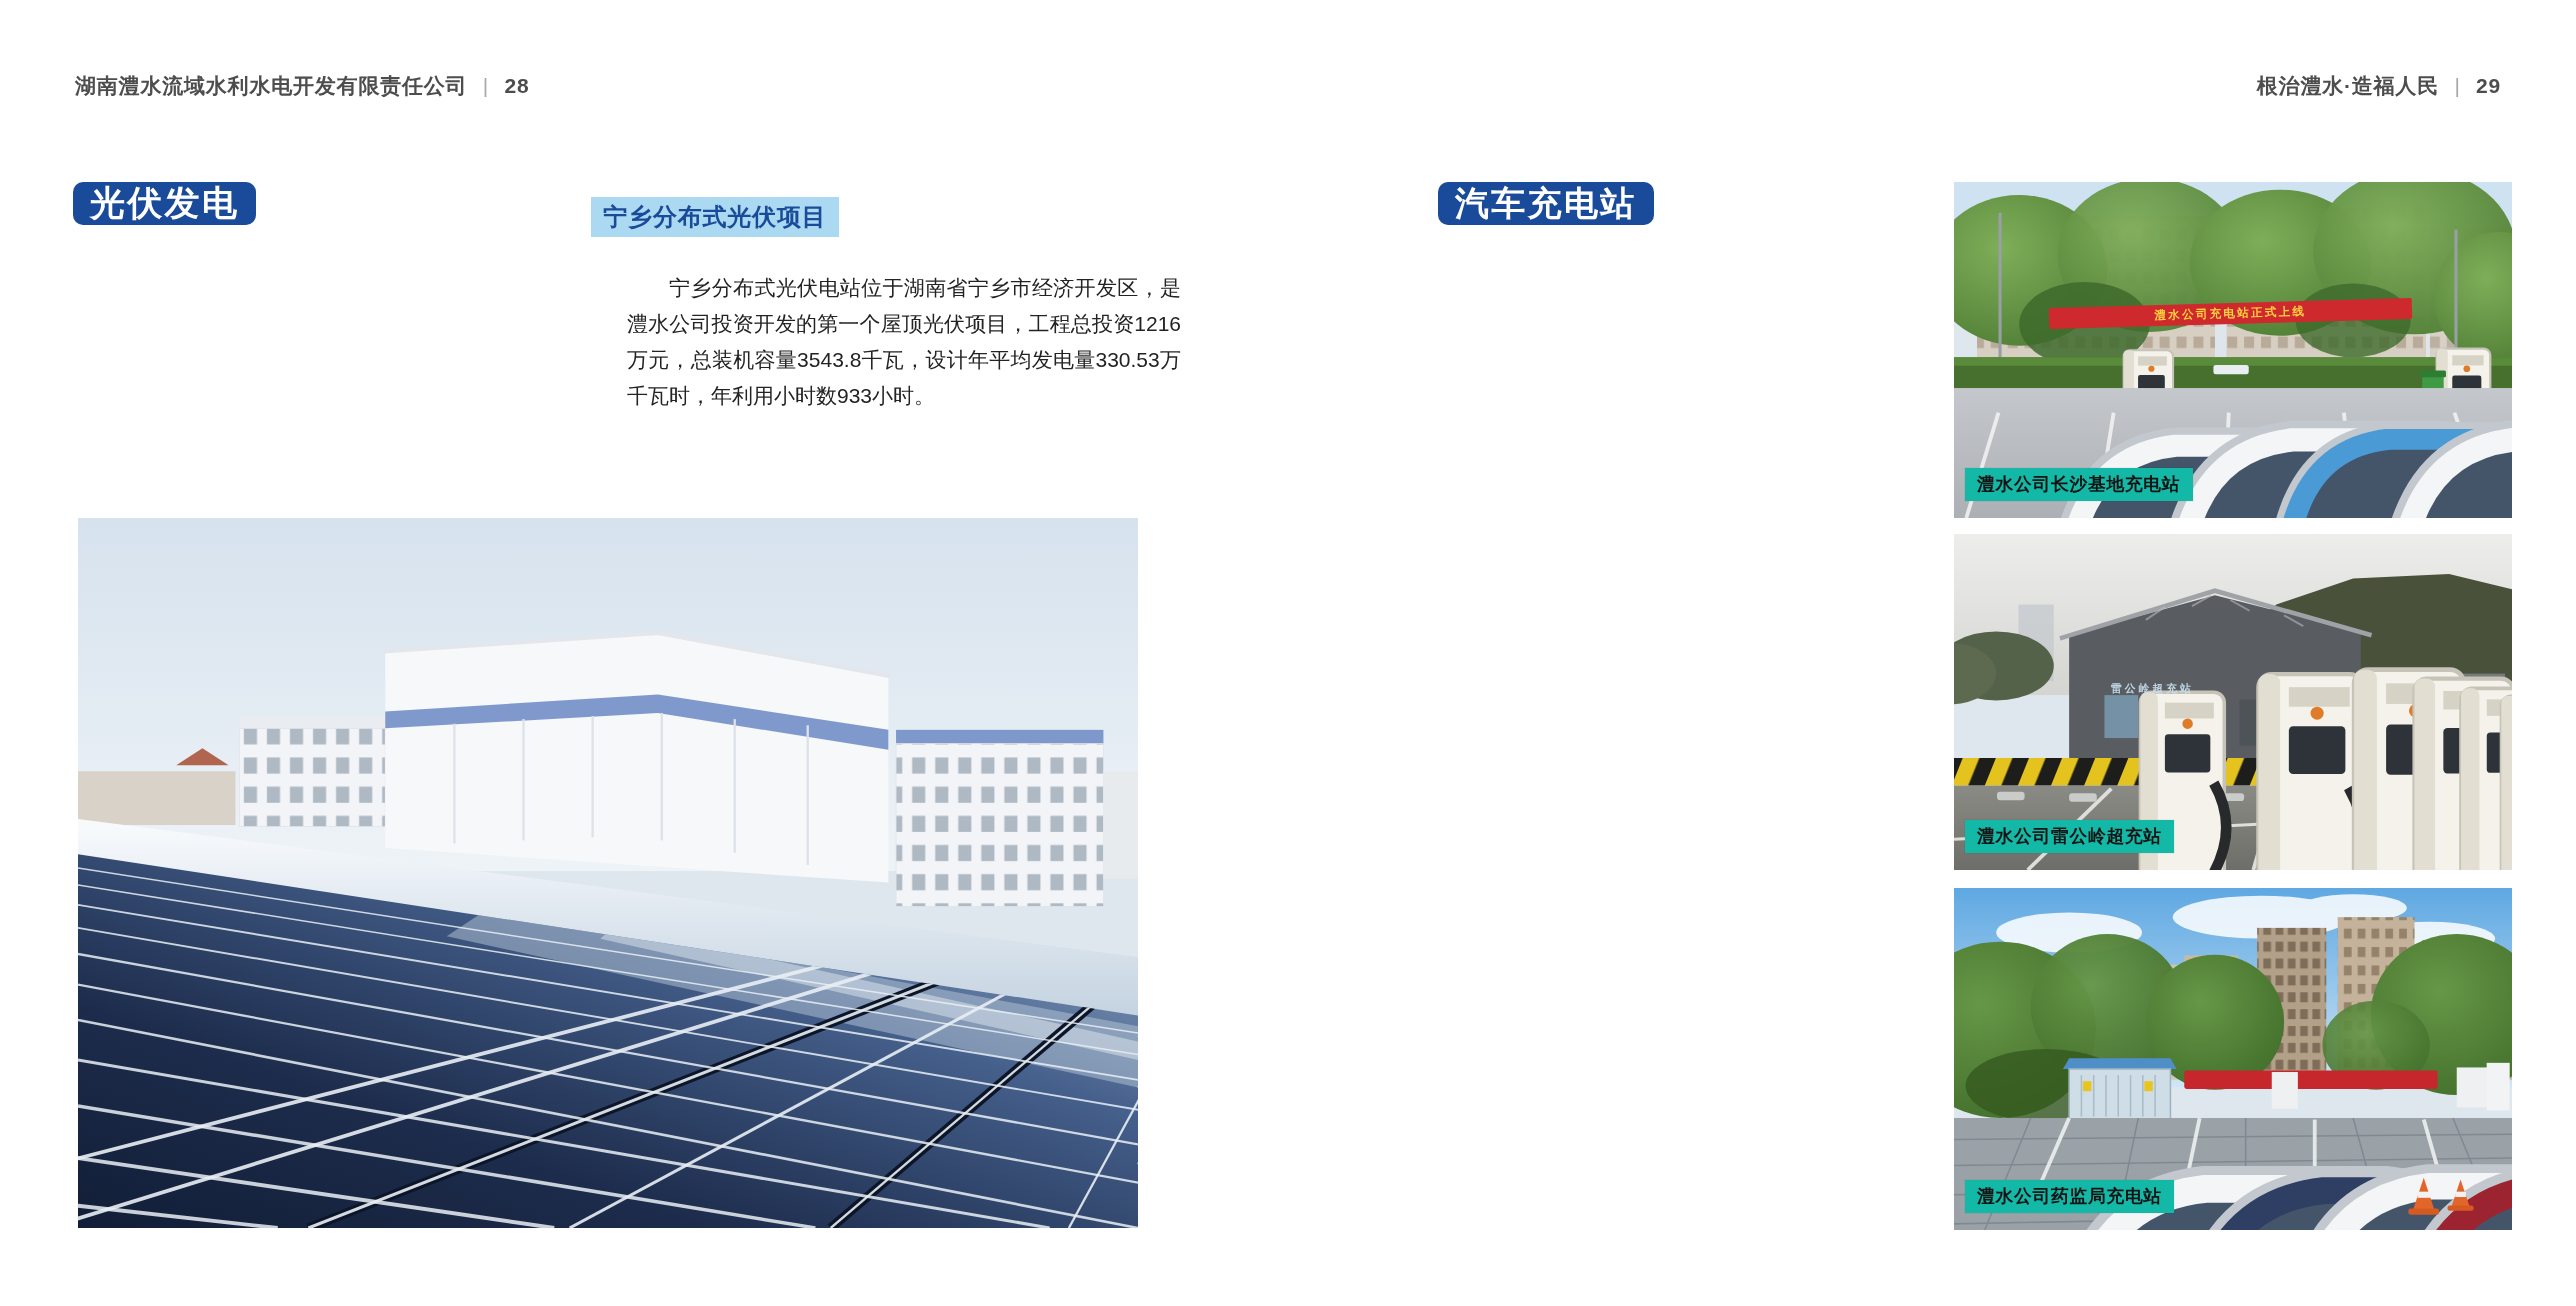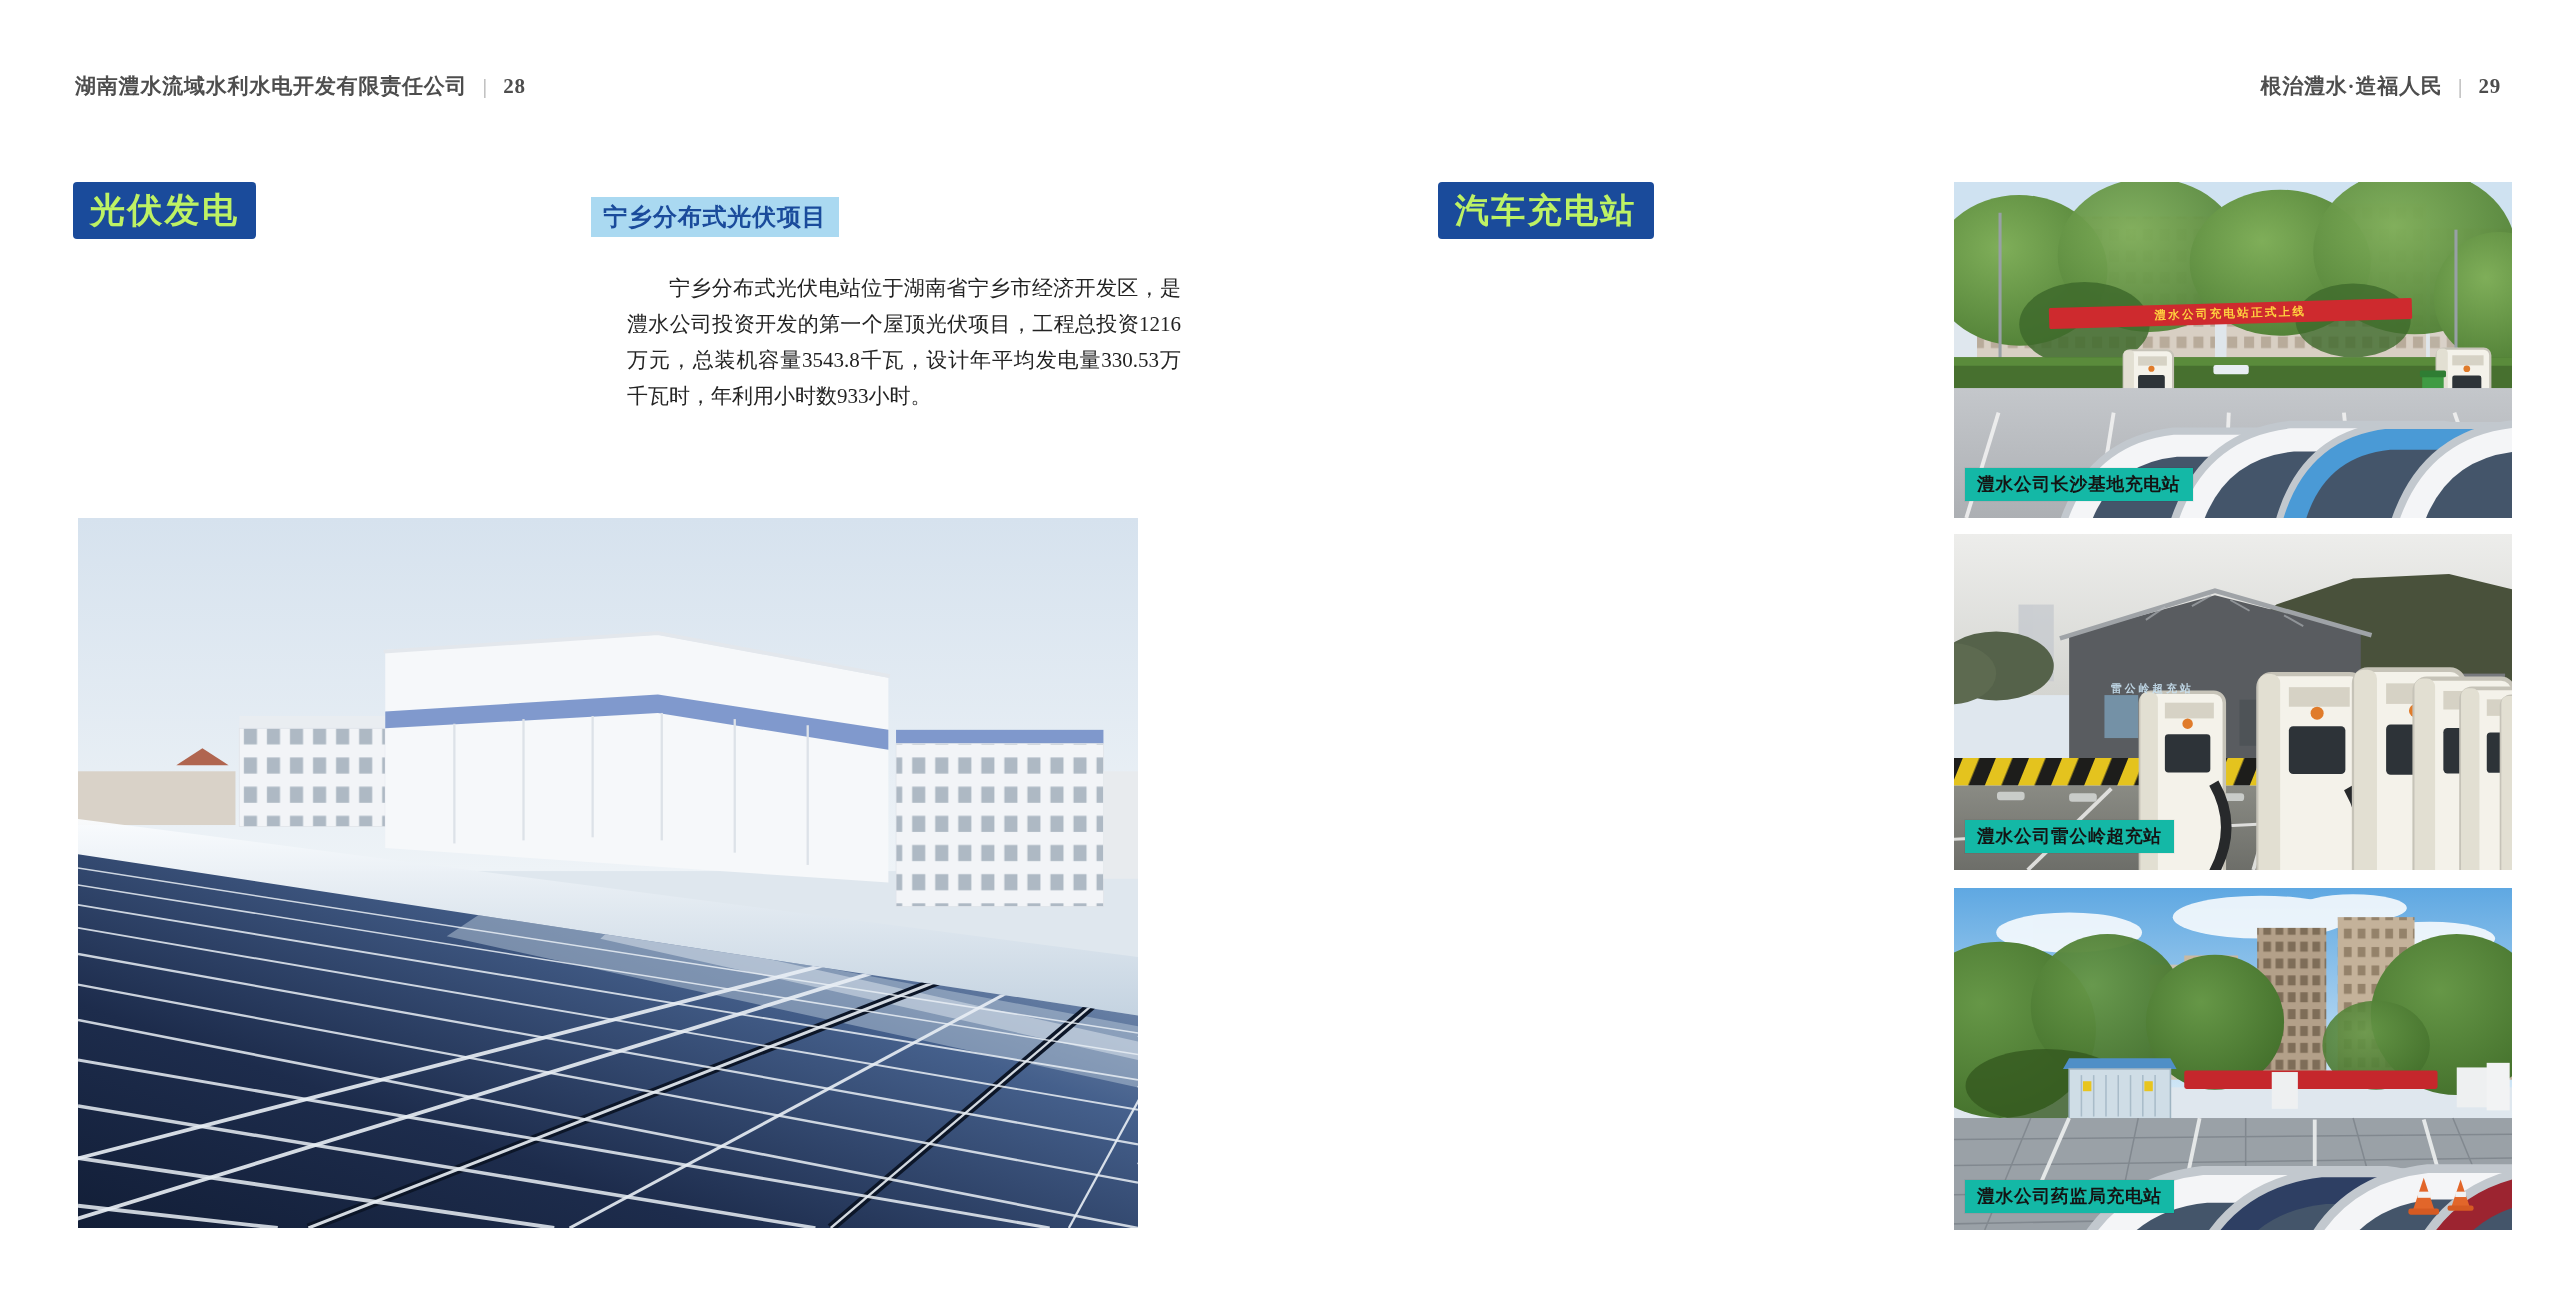--- a/index.html
+++ b/index.html
@@ -1,29 +1,29 @@
 <!DOCTYPE html>
 <html style="--accent-blue: #1a4b9b; --highlight-blue: #aad9f1; --header-gray: #4d4d4d; --body-text: #232323;font-size:12.3px"><head>
 <meta charset="utf-8">
 <style>
   html,body{margin:0;padding:0;background:#fff;}
   .spread{
     position:relative;width:2576px;height:1306px;background:#fff;overflow:hidden;
-    font-family:Liberation Serif, serif;color:#222;
+    font-family:Liberation Sans, sans-serif;color:#222;
   }
   
   .running-head{position:absolute;top:72px;font-size:21px;font-weight:bold;color:#4d4d4d;letter-spacing:0.8px;white-space:nowrap;}
   .running-head .sep{color:#a8a8a8;font-weight:400;margin:0 15.4px;}
   .head-left{left:75px;}
   .head-right{right:75px;text-align:right;}
   
   .section-badge{
-    position:absolute;height:57px;display:flex;align-items:center;justify-content:center;
-    background:var(--accent-blue,#1a4b9b);color:#bef264;font-size:35px;font-weight:bold;
-    letter-spacing:2.3px;border-radius:4px;padding:0 17px;box-sizing:border-box;
+    position:absolute;height:43px;display:flex;align-items:center;justify-content:center;
+    background:var(--accent-blue,#1a4b9b);color:#ffffff;font-size:35px;font-weight:bold;
+    letter-spacing:2.3px;border-radius:10px;padding:0 17px;box-sizing:border-box;
   }
   .badge-pv{left:73px;top:182px;min-width:165px;}
   .badge-ev{left:1438px;top:182px;min-width:197px;font-size:34px;}
   
   .subsection{
     position:absolute;left:591px;top:197px;height:40px;display:inline-flex;align-items:center;
     background:var(--highlight-blue,#aad9f1);color:var(--accent-blue,#1a4b9b);
     font-size:24px;font-weight:bold;padding:0 12.3px;letter-spacing:0.8px;white-space:nowrap;
   }
   

